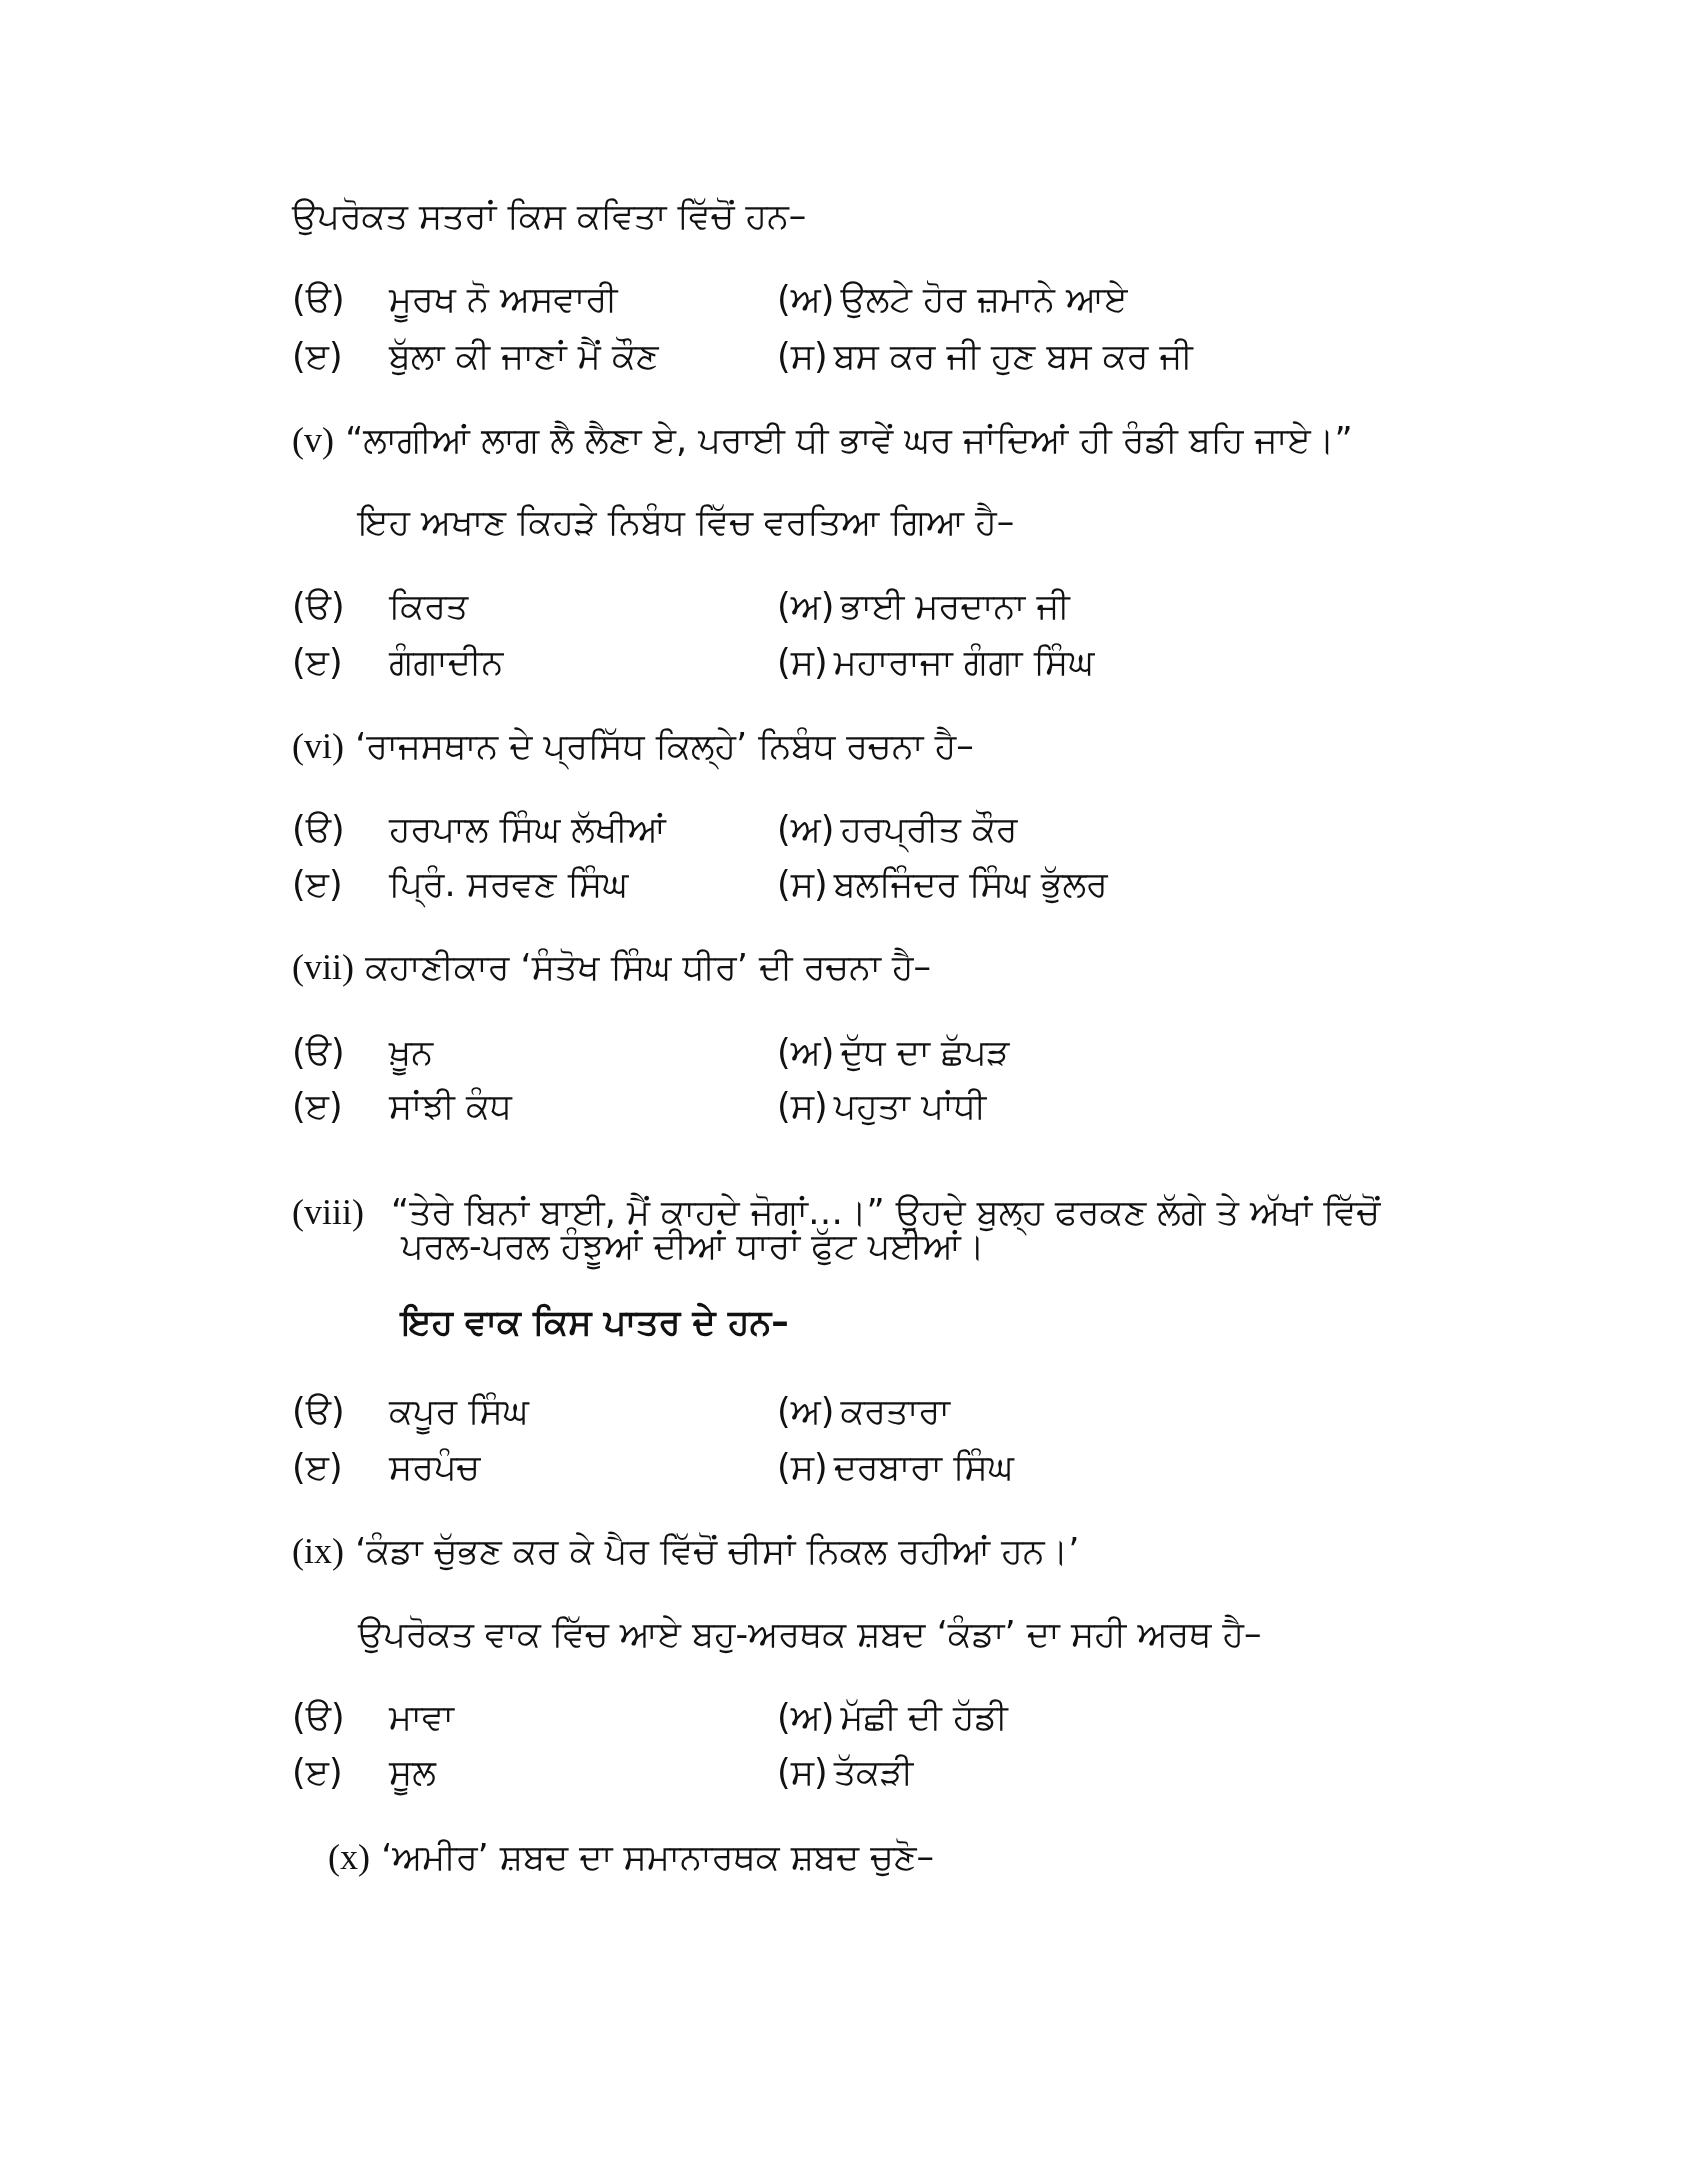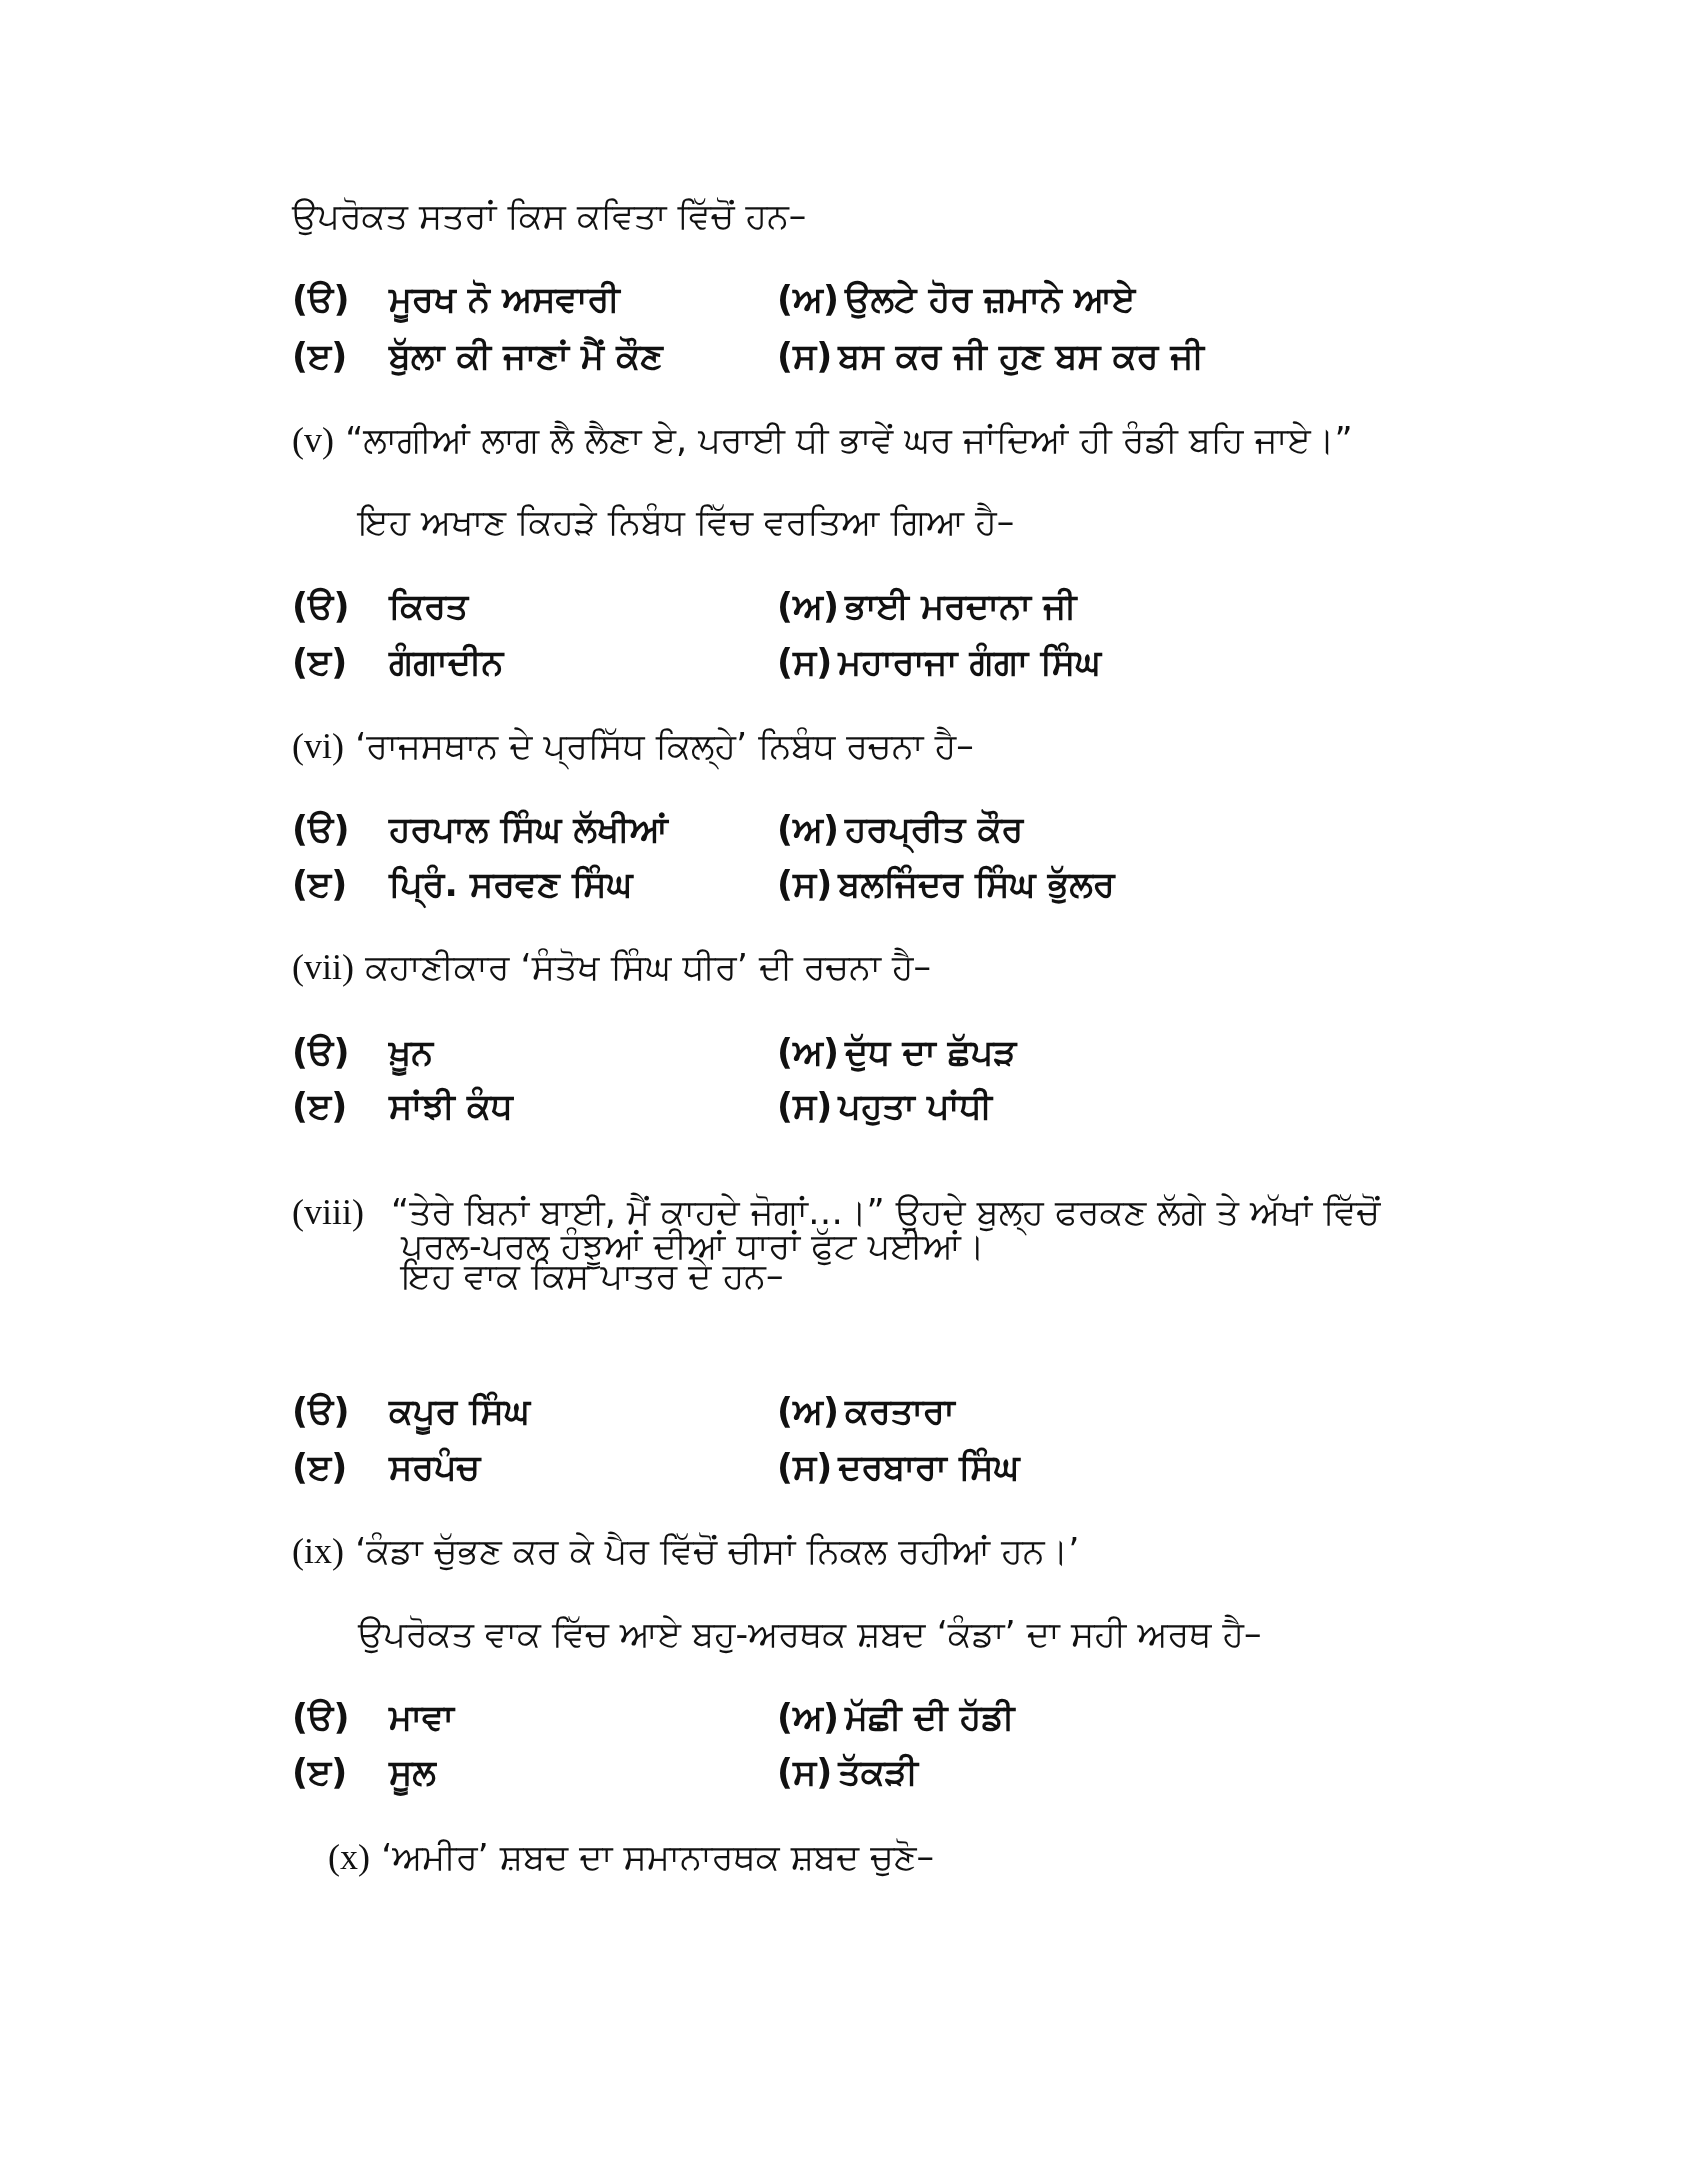--- a/index.html
+++ b/index.html
@@ -7,21 +7,21 @@
       width: 1683px; height: 2178px; position: relative; overflow: hidden;
       font-family: "DejaVu Sans", sans-serif; color: #111111;
     }
     .line {
       position: absolute; left: 292px; font-size: 35px; line-height: 44px;
       white-space: nowrap;
     }
     .num { font-family: "Liberation Serif", serif; font-size: 36px; }
     .indent { left: 358px; }
     .indent2 { left: 401px; }
-    .opt-row { position: absolute; left: 292px; height: 50px; width: 1188px; font-size: 35px; line-height: 44px; white-space: nowrap; font-weight: bold; }
+    .opt-row { position: absolute; left: 292px; height: 50px; width: 1188px; font-size: 35px; line-height: 44px; white-space: nowrap; }
     .opt { position: absolute; top: 0; }
     .opt.c1 { left: 0; }
     .opt.c2 { left: 485px; }
     .opt .lbl { display: inline-block; font-family: "DejaVu Sans", sans-serif; }
     .opt.c1 .lbl { width: 97px; }
     .opt.c2 .lbl { margin-right: 6px; }
   </style>
 </head>
 <body>
 
@@ -72,21 +72,21 @@
 </div>
 <div class="opt-row" style="top:1084px;">
   <div class="opt c1"><span class="lbl">(ੲ)</span><span>ਸਾਂਝੀ ਕੰਧ</span></div>
   <div class="opt c2"><span class="lbl">(ਸ)</span><span>ਪਹੁਤਾ ਪਾਂਧੀ</span></div>
 </div>
 
 <div class="line" style="top:1168px;">
   <span class="num" style="display:inline-block;width:99px;margin-top:22px;">(viii)</span><span>“ਤੇਰੇ ਬਿਨਾਂ ਬਾਈ, ਮੈਂ ਕਾਹਦੇ ਜੋਗਾਂ…।” ਉਹਦੇ ਬੁਲ੍ਹ ਫਰਕਣ ਲੱਗੇ ਤੇ ਅੱਖਾਂ ਵਿੱਚੋਂ</span>
 </div>
 <div class="line indent2" style="top:1224px;">ਪਰਲ-ਪਰਲ ਹੰਝੂਆਂ ਦੀਆਂ ਧਾਰਾਂ ਫੁੱਟ ਪਈਆਂ।</div>
-<div class="line indent2" style="top:1254px;">ਇਹ ਵਾਕ ਕਿਸ ਪਾਤਰ ਦੇ ਹਨ–</div>
+<div class="line indent2" style="top:1300px;font-weight:bold;">ਇਹ ਵਾਕ ਕਿਸ ਪਾਤਰ ਦੇ ਹਨ–</div>
 <div class="opt-row" style="top:1389px;">
   <div class="opt c1"><span class="lbl">(ੳ)</span><span>ਕਪੂਰ ਸਿੰਘ</span></div>
   <div class="opt c2"><span class="lbl">(ਅ)</span><span>ਕਰਤਾਰਾ</span></div>
 </div>
 <div class="opt-row" style="top:1445px;">
   <div class="opt c1"><span class="lbl">(ੲ)</span><span>ਸਰਪੰਚ</span></div>
   <div class="opt c2"><span class="lbl">(ਸ)</span><span>ਦਰਬਾਰਾ ਸਿੰਘ</span></div>
 </div>
 
 <div class="line" style="top:1529px;">

